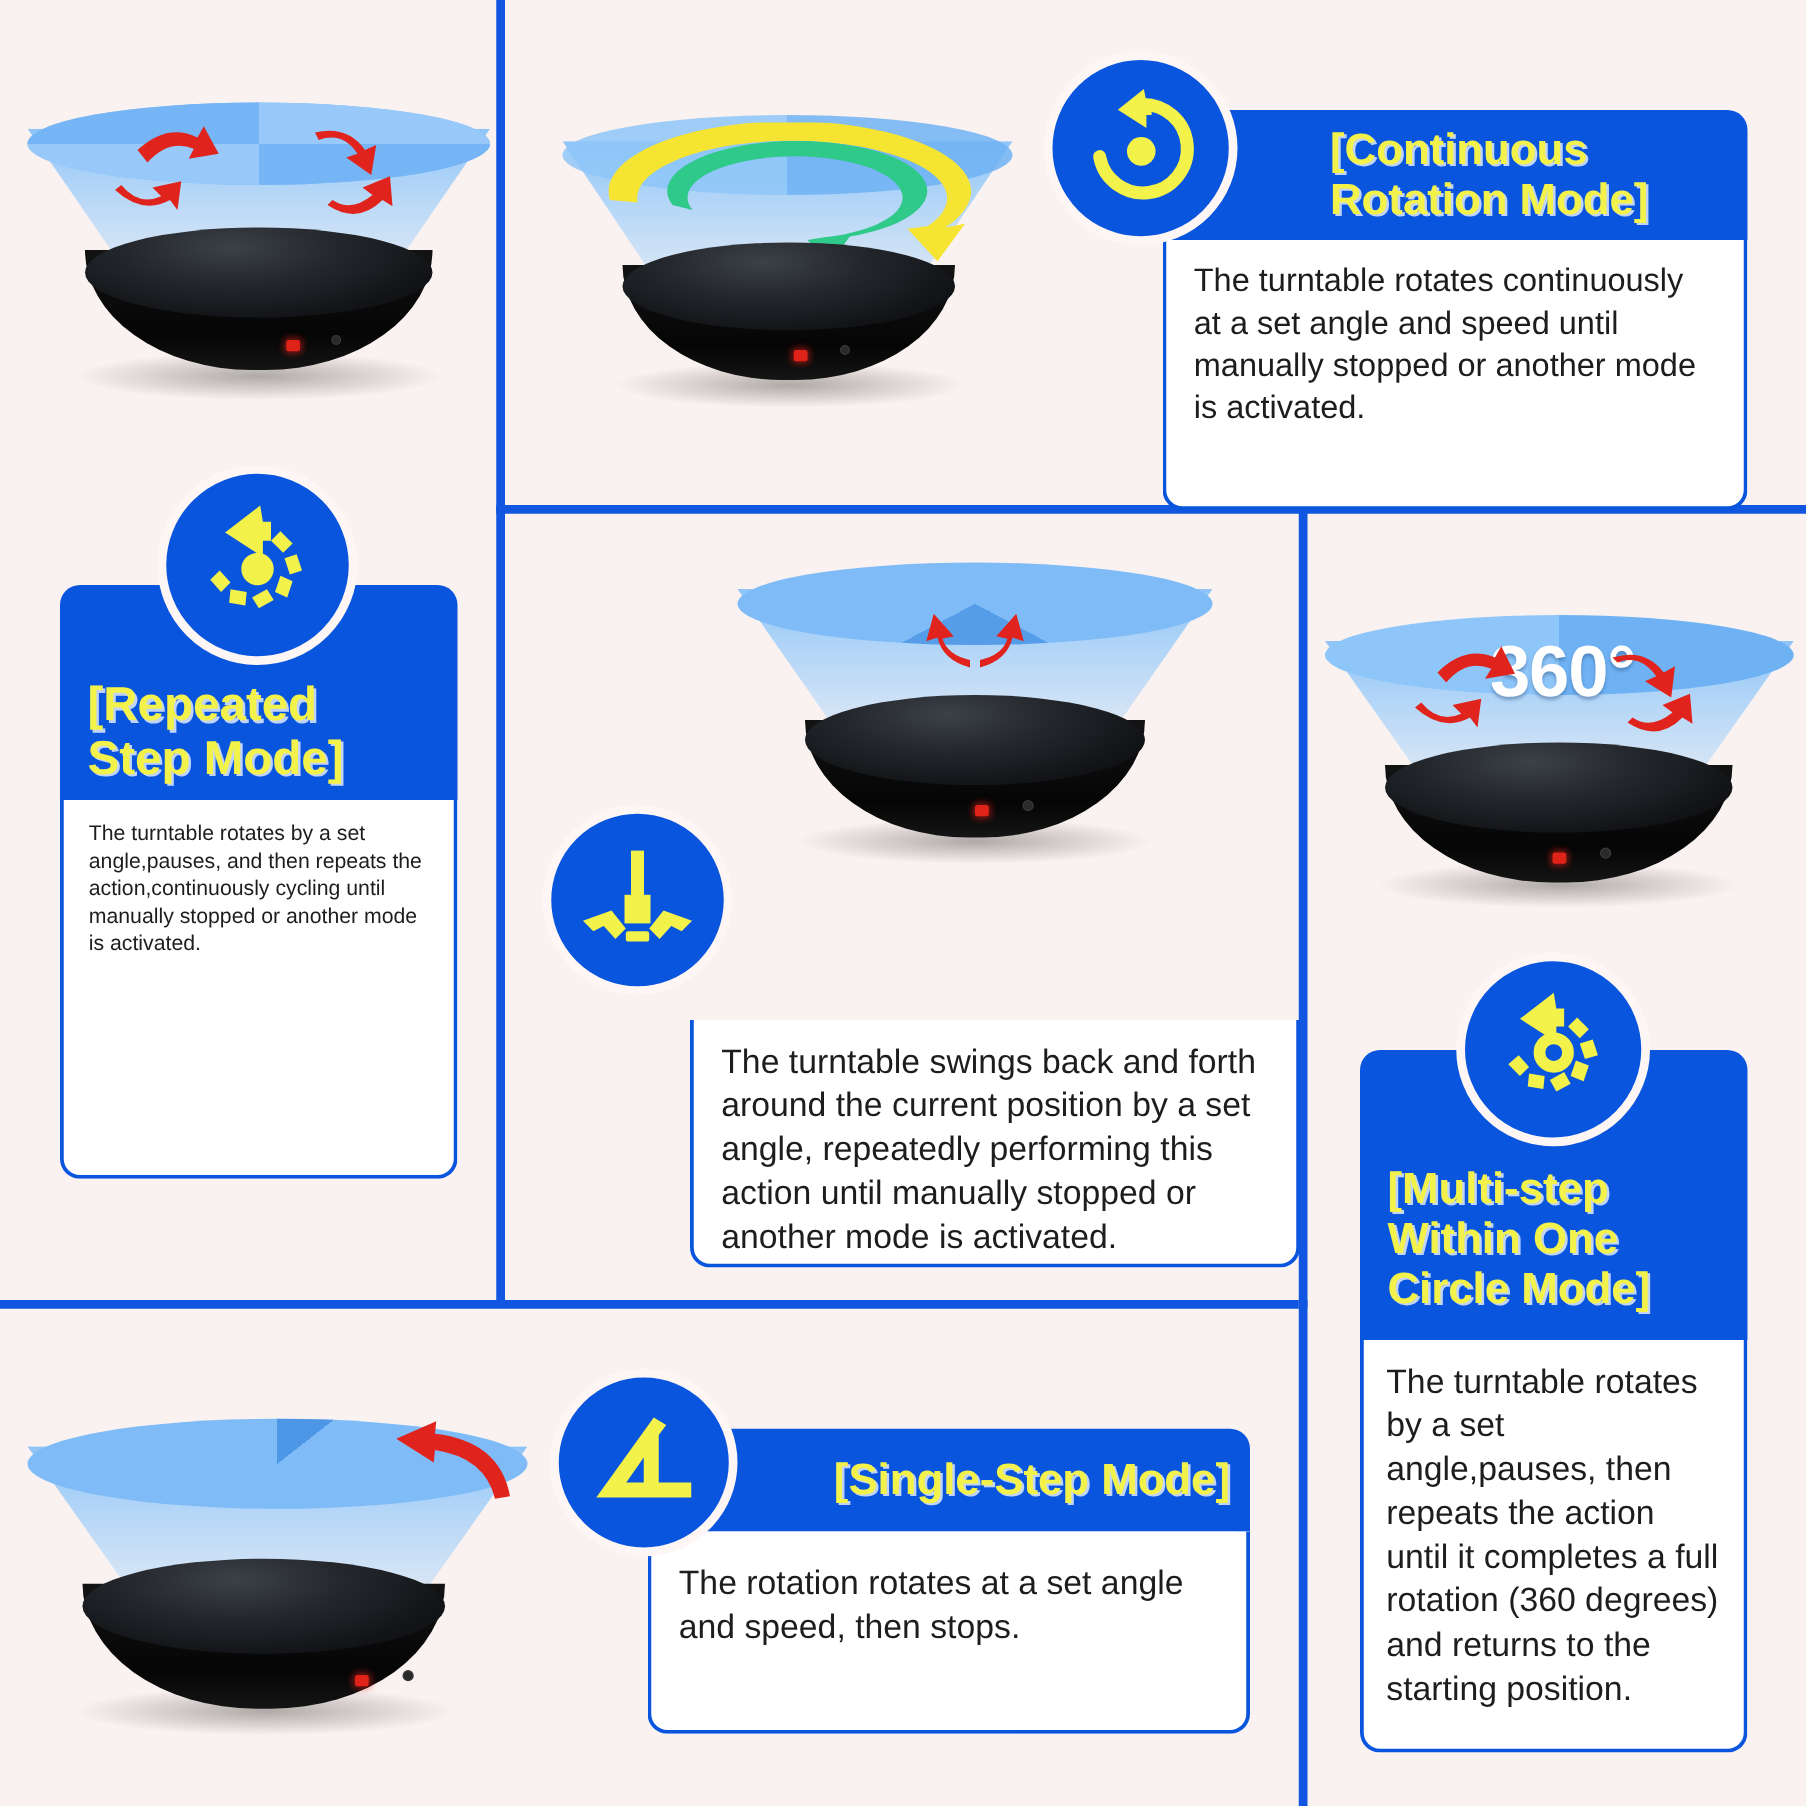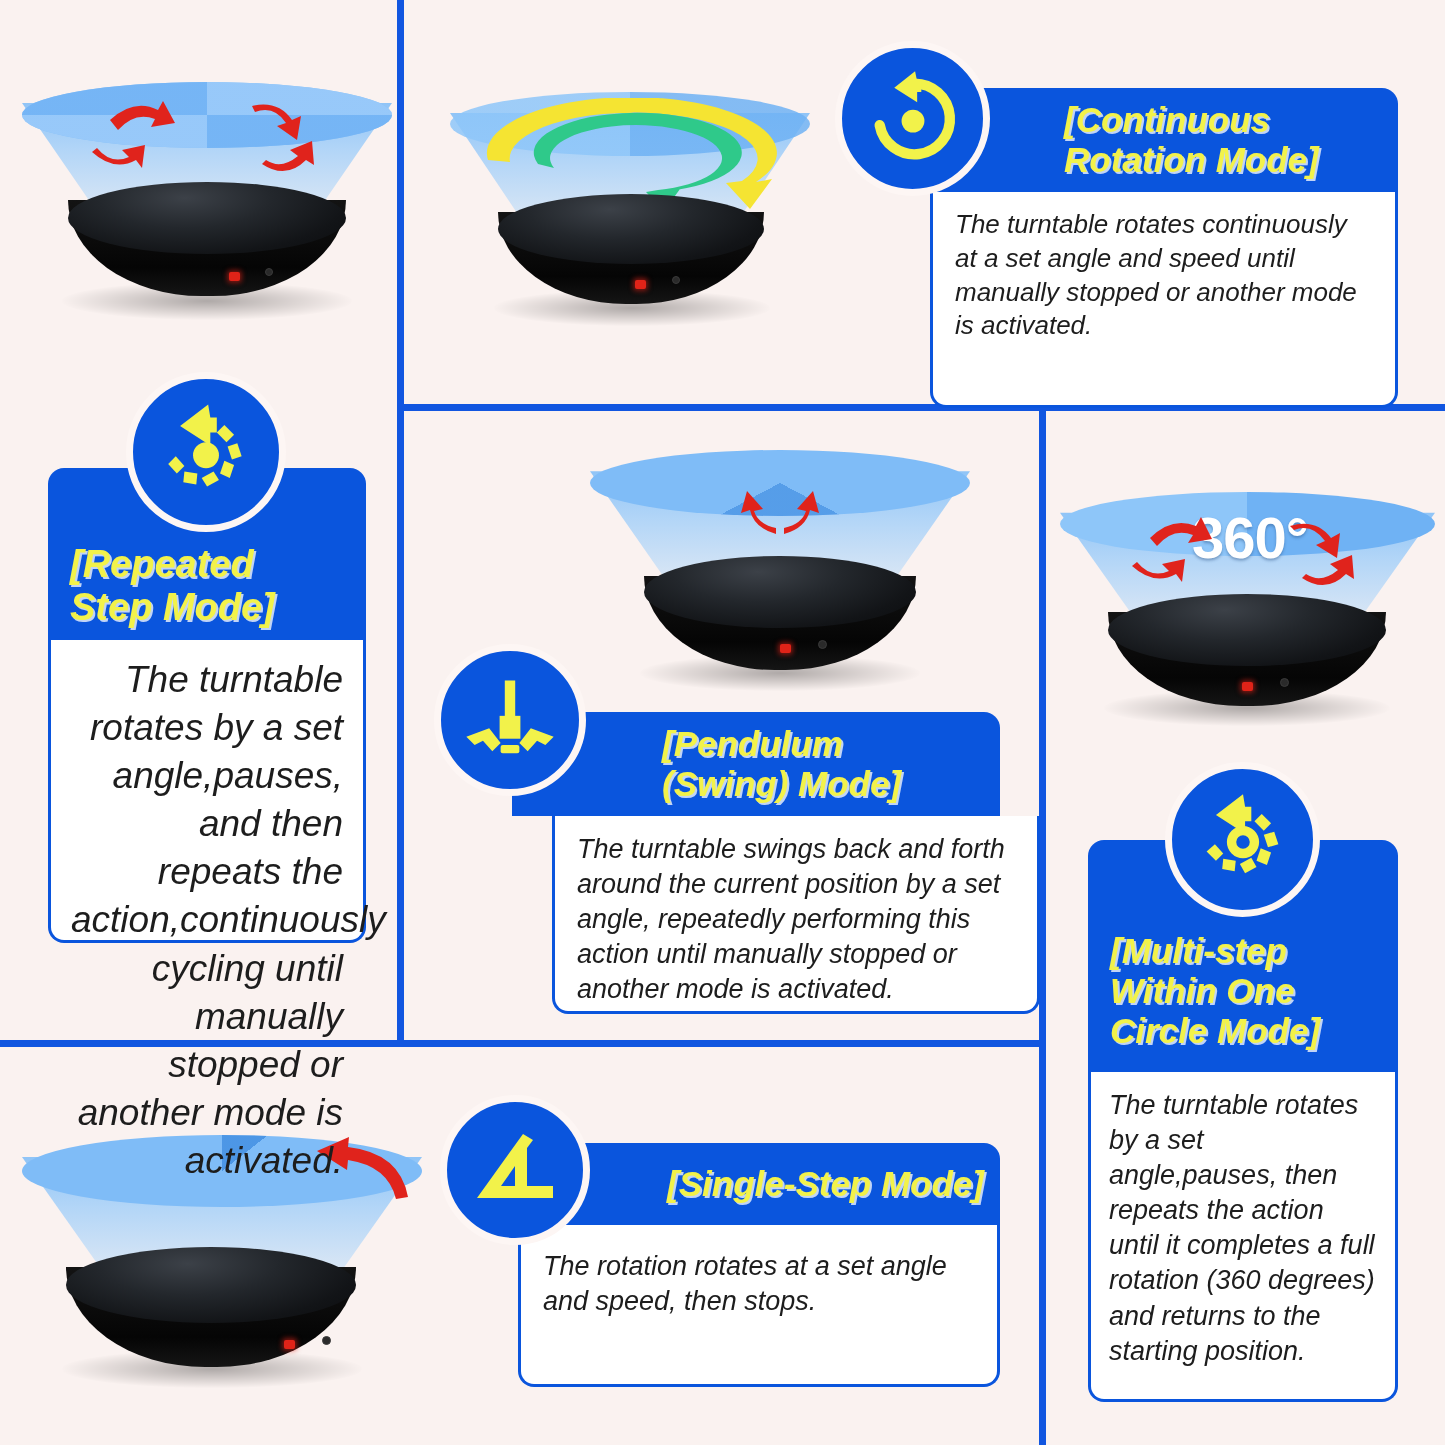--- a/index.html
+++ b/index.html
@@ -62,21 +62,21 @@
     background: radial-gradient(ellipse at center, rgba(0,0,0,.30) 0%, rgba(0,0,0,0) 72%);
   }
   .deg360 {
     position: absolute; color: #ffffff; font-weight: bold;
     font-family: "Liberation Sans", sans-serif;
     text-shadow: 0 2px 3px rgba(40,80,130,.45);
     letter-spacing: -1px;
   }
 
   
-  .card { position: absolute; font-style: italic; }
+  .card { position: absolute; }
   .card .badge {
     position: absolute; border-radius: 50%;
     background: #0a55dd;
     border: 7px solid #fdf6f4;
     display: flex; align-items: center; justify-content: center;
     z-index: 3;
   }
   .card .head {
     position: absolute; left: 0; width: 100%;
     background: #0a55dd;
@@ -181,21 +181,21 @@
         <path d="M52,6 L26,26 L54,44 L54,32 L60,32 L60,18 L54,18 Z" fill="#f2f24a"></path>
       </svg>
     </div>
     <div class="head" style="top:0; height:172px; padding:64px 0 0 22px;">
       <div class="title" style="font-size:38px; text-align:left;">
         <div>[Repeated</div>
         <div>Step Mode]</div>
       </div>
     </div>
     <div class="bodybox" style="top:172px; height:303px; padding:16px 20px;">
-      <div class="desc" style="font-size:37px;text-align:right;">The turntable rotates by a set angle,pauses, and then repeats the action,continuously cycling until manually stopped or another mode is activated.</div>
+      <div class="desc" style="font-size:17px;">The turntable rotates by a set angle,pauses, and then repeats the action,continuously cycling until manually stopped or another mode is activated.</div>
     </div>
   </div>
 
   <div class="tt" style="left:590px; top:450px; width:380px; height:235px;">
     <div class="cone" style="height:152px;"></div>
     <div class="conetop pend" style="height:66px;"></div>
     <svg viewBox="0 0 380 120" style="position:absolute;left:0;top:16px;width:380px;height:120px;">
       <g fill="#e0231c">
         <path d="M186,68 q-22,-6 -26,-24 l-9,3 6,-22 16,18 -9,2 q4,13 22,17 z"></path>
         <path d="M194,68 q22,-6 26,-24 l9,3 -6,-22 -16,18 9,2 q-4,13 -22,17 z"></path>
@@ -229,26 +229,20 @@
 
   <div class="card" style="left:512px; top:712px; width:488px; height:302px;">
     <div class="badge" style="left:-78px; top:-68px; width:152px; height:152px;">
       <svg viewBox="0 0 100 100" width="104" height="104">
         <rect x="45" y="12" width="10" height="38" fill="#f2f24a"></rect>
         <rect x="40" y="46" width="20" height="22" fill="#f2f24a"></rect>
         <rect x="41" y="74" width="18" height="8" rx="2" fill="#f2f24a"></rect>
         <path d="M30,58 L8,66 L16,74 L24,70 L33,80 L41,72 Z" fill="#f2f24a"></path>
         <path d="M70,58 L92,66 L84,74 L76,70 L67,80 L59,72 Z" fill="#f2f24a"></path>
       </svg>
-    </div>
-    <div class="head" style="top:0; height:104px; padding:4px 16px 4px 150px;">
-      <div class="title" style="font-size:35px; text-align:left;">
-        <div>[Pendulum</div>
-        <div>(Swing) Mode]</div>
-      </div>
     </div>
     <div class="bodybox" style="top:104px; height:198px; padding:16px 22px;margin-left:40px;">
       <div class="desc" style="font-size:27px;">The turntable swings back and forth around the current position by a set angle, repeatedly performing this action until manually stopped or another mode is activated.</div>
     </div>
   </div>
 
   <div class="card" style="left:1088px; top:840px; width:310px; height:562px;">
     <div class="badge" style="left:77px; top:-78px; width:155px; height:155px;">
       <svg viewBox="0 0 100 100" width="104" height="104">
         <circle cx="50" cy="52" r="11" fill="none" stroke="#f2f24a" stroke-width="9"></circle>

